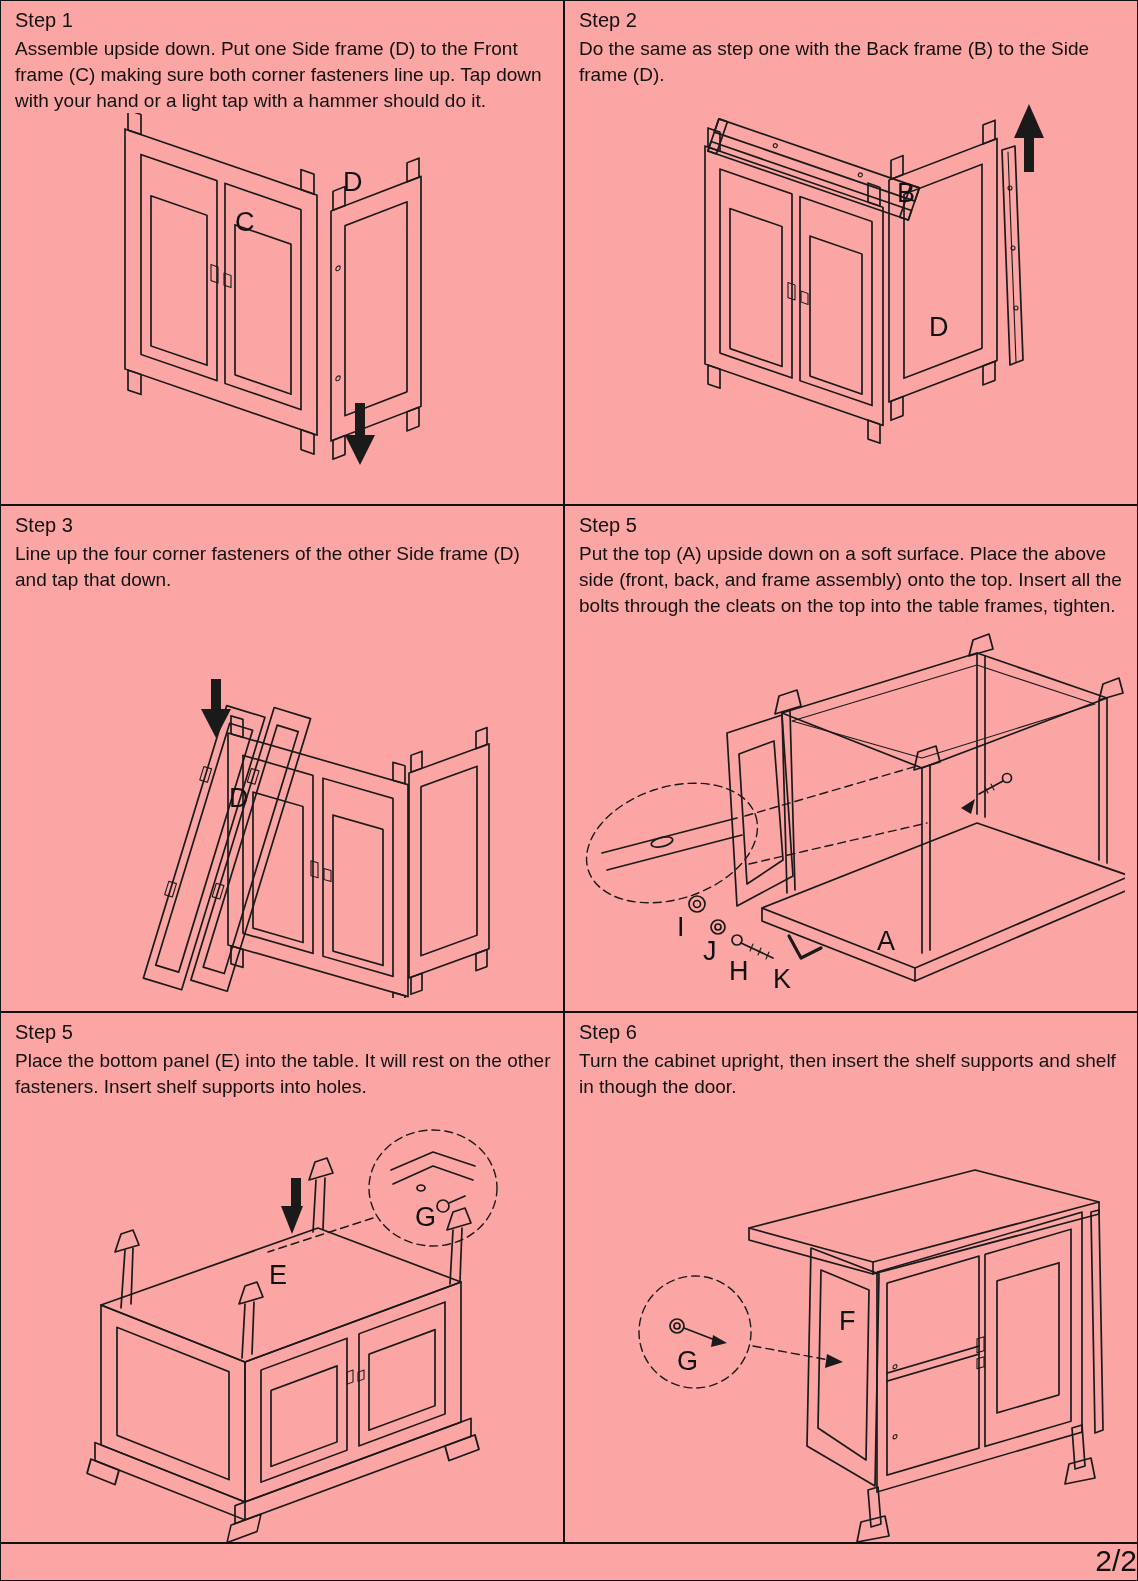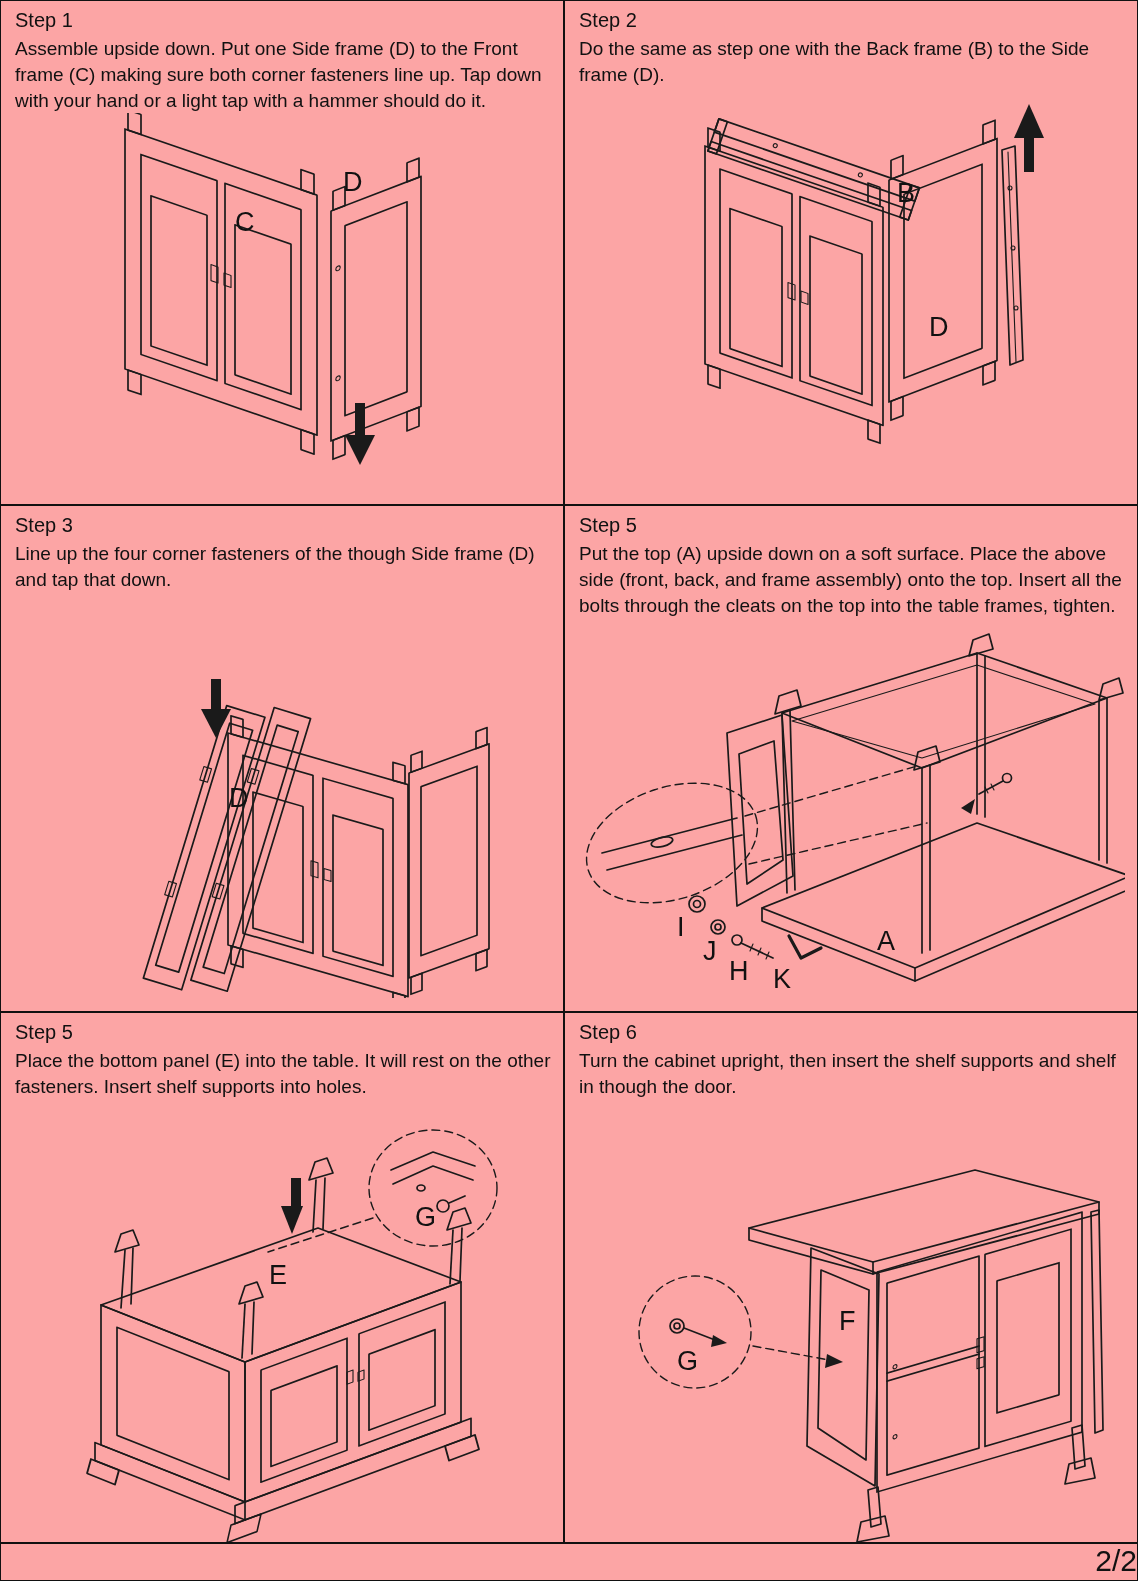--- a/index.html
+++ b/index.html
@@ -128,21 +128,21 @@
             <polygon points="437,50 467,50 452,16"></polygon>
           </g>
         </svg>
         <span class="part-label" style="left:320px;top:92px;">B</span>
         <span class="part-label" style="left:352px;top:226px;">D</span>
       </div>
     </section>
 
     <section class="panel col-l">
       <h2 class="step-title">Step 3</h2>
-      <p class="step-text">Line up the four corner fasteners of the though Side frame (D) and tap that down.</p>
+      <p class="step-text">Line up the four corner fasteners of the other Side frame (D) and tap that down.</p>
       <div class="illus" style="height:405px;">
         <svg width="540" height="405" viewBox="0 0 540 405">
 
           <g transform="rotate(17 200 260)">
             <rect class="ln" x="170" y="115" width="40" height="285"></rect>
             <rect class="ln" x="178" y="131" width="24" height="253"></rect>
             <rect class="lt" x="166" y="180" width="8" height="14"></rect>
             <rect class="lt" x="166" y="300" width="8" height="14"></rect>
             <rect class="ln" x="216" y="103" width="38" height="285"></rect>
             <rect class="ln" x="224" y="119" width="22" height="253"></rect>

